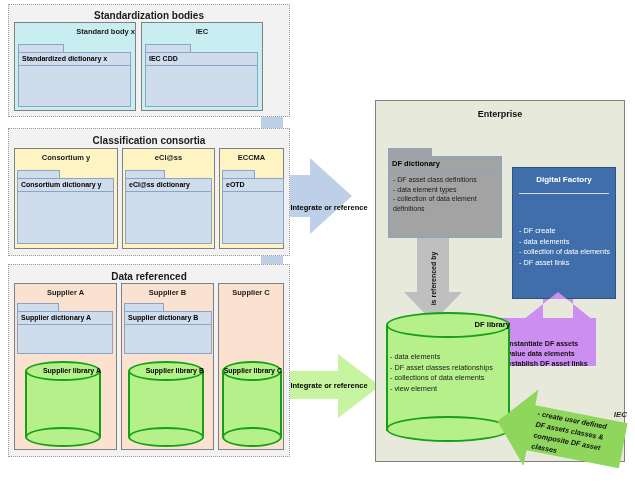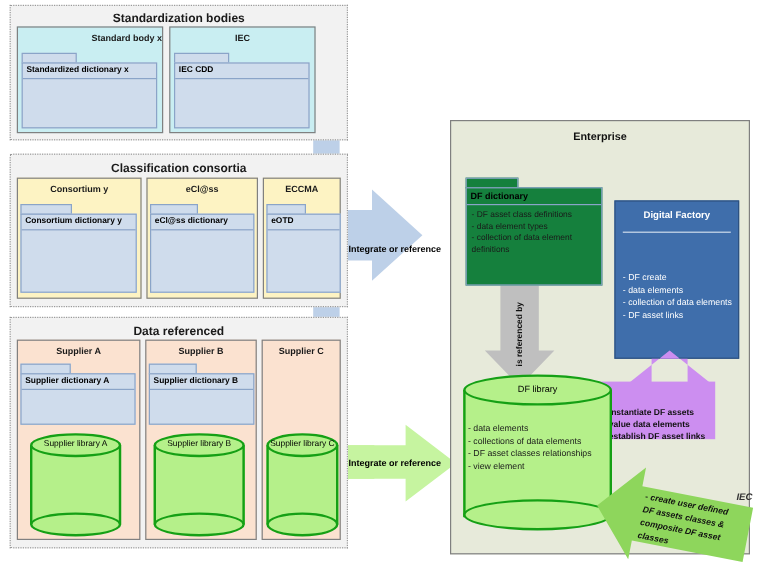--- a/index.html
+++ b/index.html
@@ -13,28 +13,28 @@
 
   .org{position:absolute;box-sizing:border-box;border:1px solid #808080;}
   .org-title{position:absolute;width:100%;text-align:center;font-size:7.5px;font-weight:bold;color:#1a1a1a;}
 
   
   .pkg{position:absolute;}
   .pkg .tab{position:absolute;left:0;top:0;height:9px;background:#cfdcec;border:1px solid #8aa4c8;box-sizing:border-box;}
   .pkg .body{position:absolute;left:0;background:#cfdcec;border:1px solid #8aa4c8;box-sizing:border-box;}
   .pkg .hdr{position:absolute;left:0;right:0;top:0;border-bottom:1px solid #8aa4c8;box-sizing:border-box;
             font-size:7px;font-weight:bold;padding:2px 0 0 3px;color:#000;}
-  .pkg.enterprise .tab,.pkg.enterprise .body{background:#15803d;border-color:#8aa4c8;}
+  .pkg.enterprise .tab,.pkg.enterprise .body{background:#a3a3a3;border-color:#8aa4c8;}
 
   
   .cyl{position:absolute;}
   .cyl .tube{position:absolute;left:0;right:0;background:#b5f08a;border-left:2px solid #15a015;border-right:2px solid #15a015;box-sizing:border-box;}
   .cyl .top{position:absolute;left:0;right:0;height:20px;background:#b5f08a;border:2px solid #15a015;border-radius:50%;box-sizing:border-box;}
   .cyl .bot{position:absolute;left:0;right:0;height:20px;background:#b5f08a;border:2px solid #15a015;border-radius:50%;box-sizing:border-box;}
-  .cyl .lbl{position:absolute;left:0;right:0;text-align:center;font-size:7px;font-weight:normal;line-height:9px;color:#000;}
+  .cyl .lbl{position:absolute;left:0;right:0;text-align:right;font-size:7px;font-weight:bold;line-height:9px;color:#000;}
   .cyl .list{position:absolute;font-size:7.3px;line-height:10.6px;color:#1a1a1a;}
 
   .lines{font-size:7px;line-height:9.6px;color:#1a1a1a;}
 
   svg.ov{position:absolute;left:0;top:0;width:635px;height:485px;overflow:visible;}
   .arrowtext{position:absolute;font-size:7.5px;font-weight:bold;color:#000;}
   .footer{position:absolute;right:8px;bottom:2px;font-size:8px;font-style:italic;font-weight:bold;color:#333;}
 </style>
 </head>
 <body>
@@ -218,22 +218,22 @@
 
   <div class="cyl" style="left:386px;top:312px;width:124px;height:140px;">
     <div class="tube" style="top:13px;height:106px;"></div>
     <div class="bot" style="top:104px;height:26px;"></div>
     <div class="top" style="top:0;height:26px;"></div>
     <div class="lbl" style="top:8px;font-size:7.6px;">
       <span>DF library</span>
     </div>
     <div class="list" style="left:4px;top:40px;right:2px;">
       <div>- data elements</div>
+      <div>- DF asset classes relationships</div>
       <div>- collections of data elements</div>
-      <div>- DF asset classes relationships</div>
       <div>- view element</div>
     </div>
   </div>
 
   <div style="position:absolute;left:505px;top:383px;width:132px;height:78px;transform:rotate(11deg);transform-origin:0 0;">
     <svg width="132" height="78" style="overflow:visible;">
       <path d="M34 0 L34 16 L128 16 L128 62 L34 62 L34 78 L0 39 Z" fill="#8ed65c"></path>
     </svg>
     <div style="position:absolute;left:38px;top:18px;width:94px;font-size:7.2px;line-height:11px;font-weight:bold;font-style:italic;color:#111;">
       <div>- create user defined</div>

